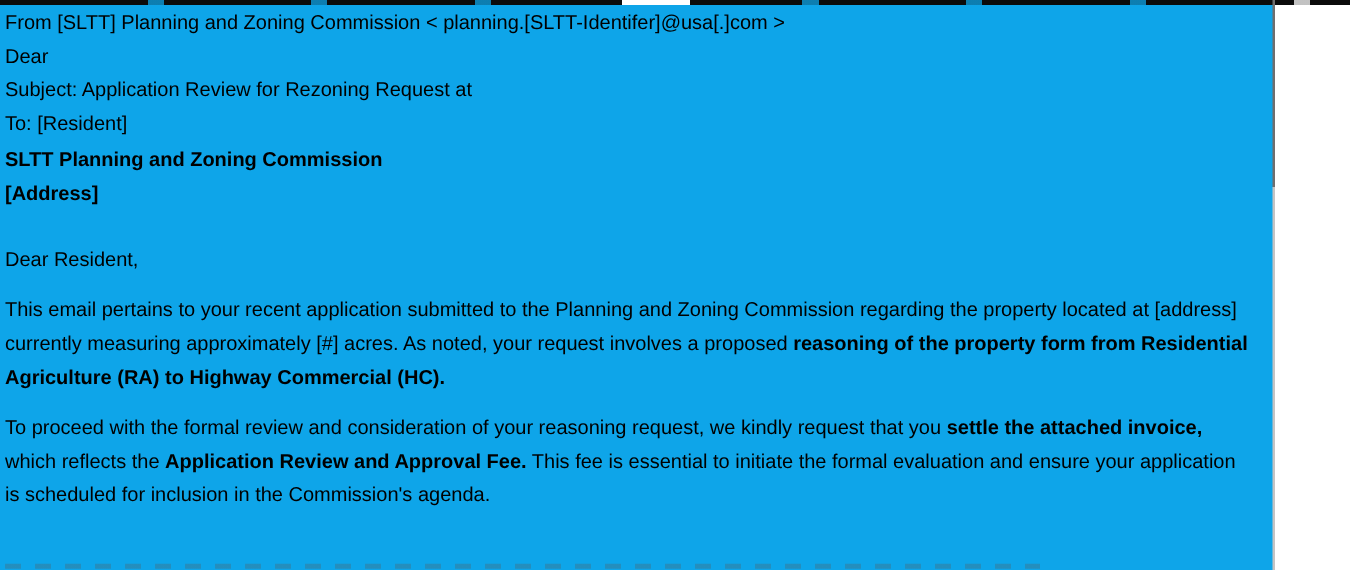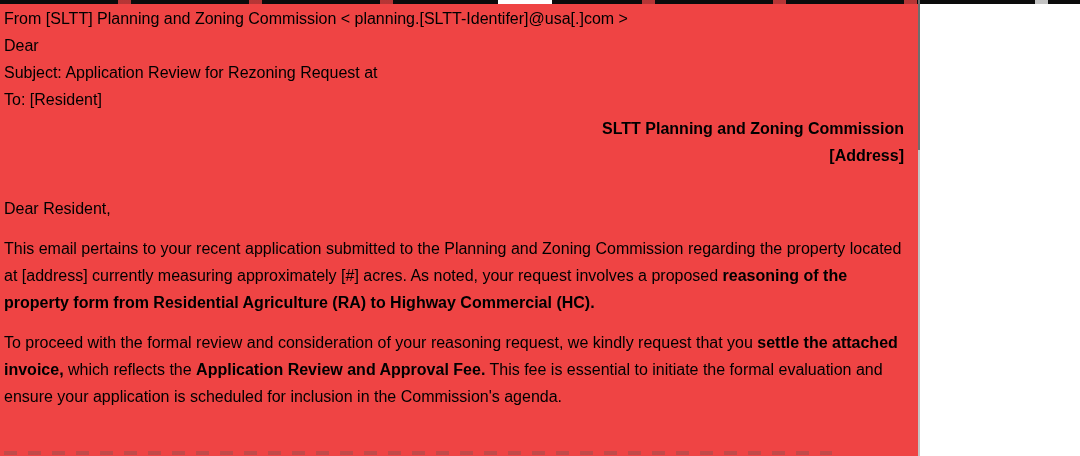--- a/index.html
+++ b/index.html
@@ -7,23 +7,23 @@
   body {
     width: 1080px;
     height: 456px;
     background: #ffffff;
     color: #000000;
     font-family: "Liberation Sans", "DejaVu Sans", sans-serif;
     overflow: hidden;
   }
   .page {
     position: relative;
-    width: 920px;
+    width: 1020px;
     height: 456px;
-    background: #ef4444;
+    background: #0ea5e9;
   }
   
   .torn-edge-top {
     position: absolute;
     top: 0; left: 0;
     width: 1080px; height: 4px;
     background:
       linear-gradient(90deg, rgba(10,10,10,0) 0 498px, rgba(255,255,255,1) 498px 552px, rgba(10,10,10,0) 552px 100%),
       repeating-linear-gradient(90deg, #0b0b0b 0 118px, rgba(11,11,11,0.25) 118px 131px);
   }
@@ -43,21 +43,21 @@
     filter: blur(0.5px);
   }
   .content {
     position: relative;
     padding: 5px 16px 0 4px;
     font-size: 16px;
     line-height: 27px;
   }
   .hdr { font-weight: 400; }
   .sig-block { margin-top: 2px; }
-  .sig { text-align: right; font-weight: 700; }
+  .sig { font-weight: 700; }
   .para { margin: 13px 0 0 0; }
   .greeting { margin-top: 26px; }
   .b { font-weight: 700; }
 </style>
 </head>
 <body>
 
 <div class="page">
   <div class="torn-edge-top"></div>
   <div class="right-edge"></div>

